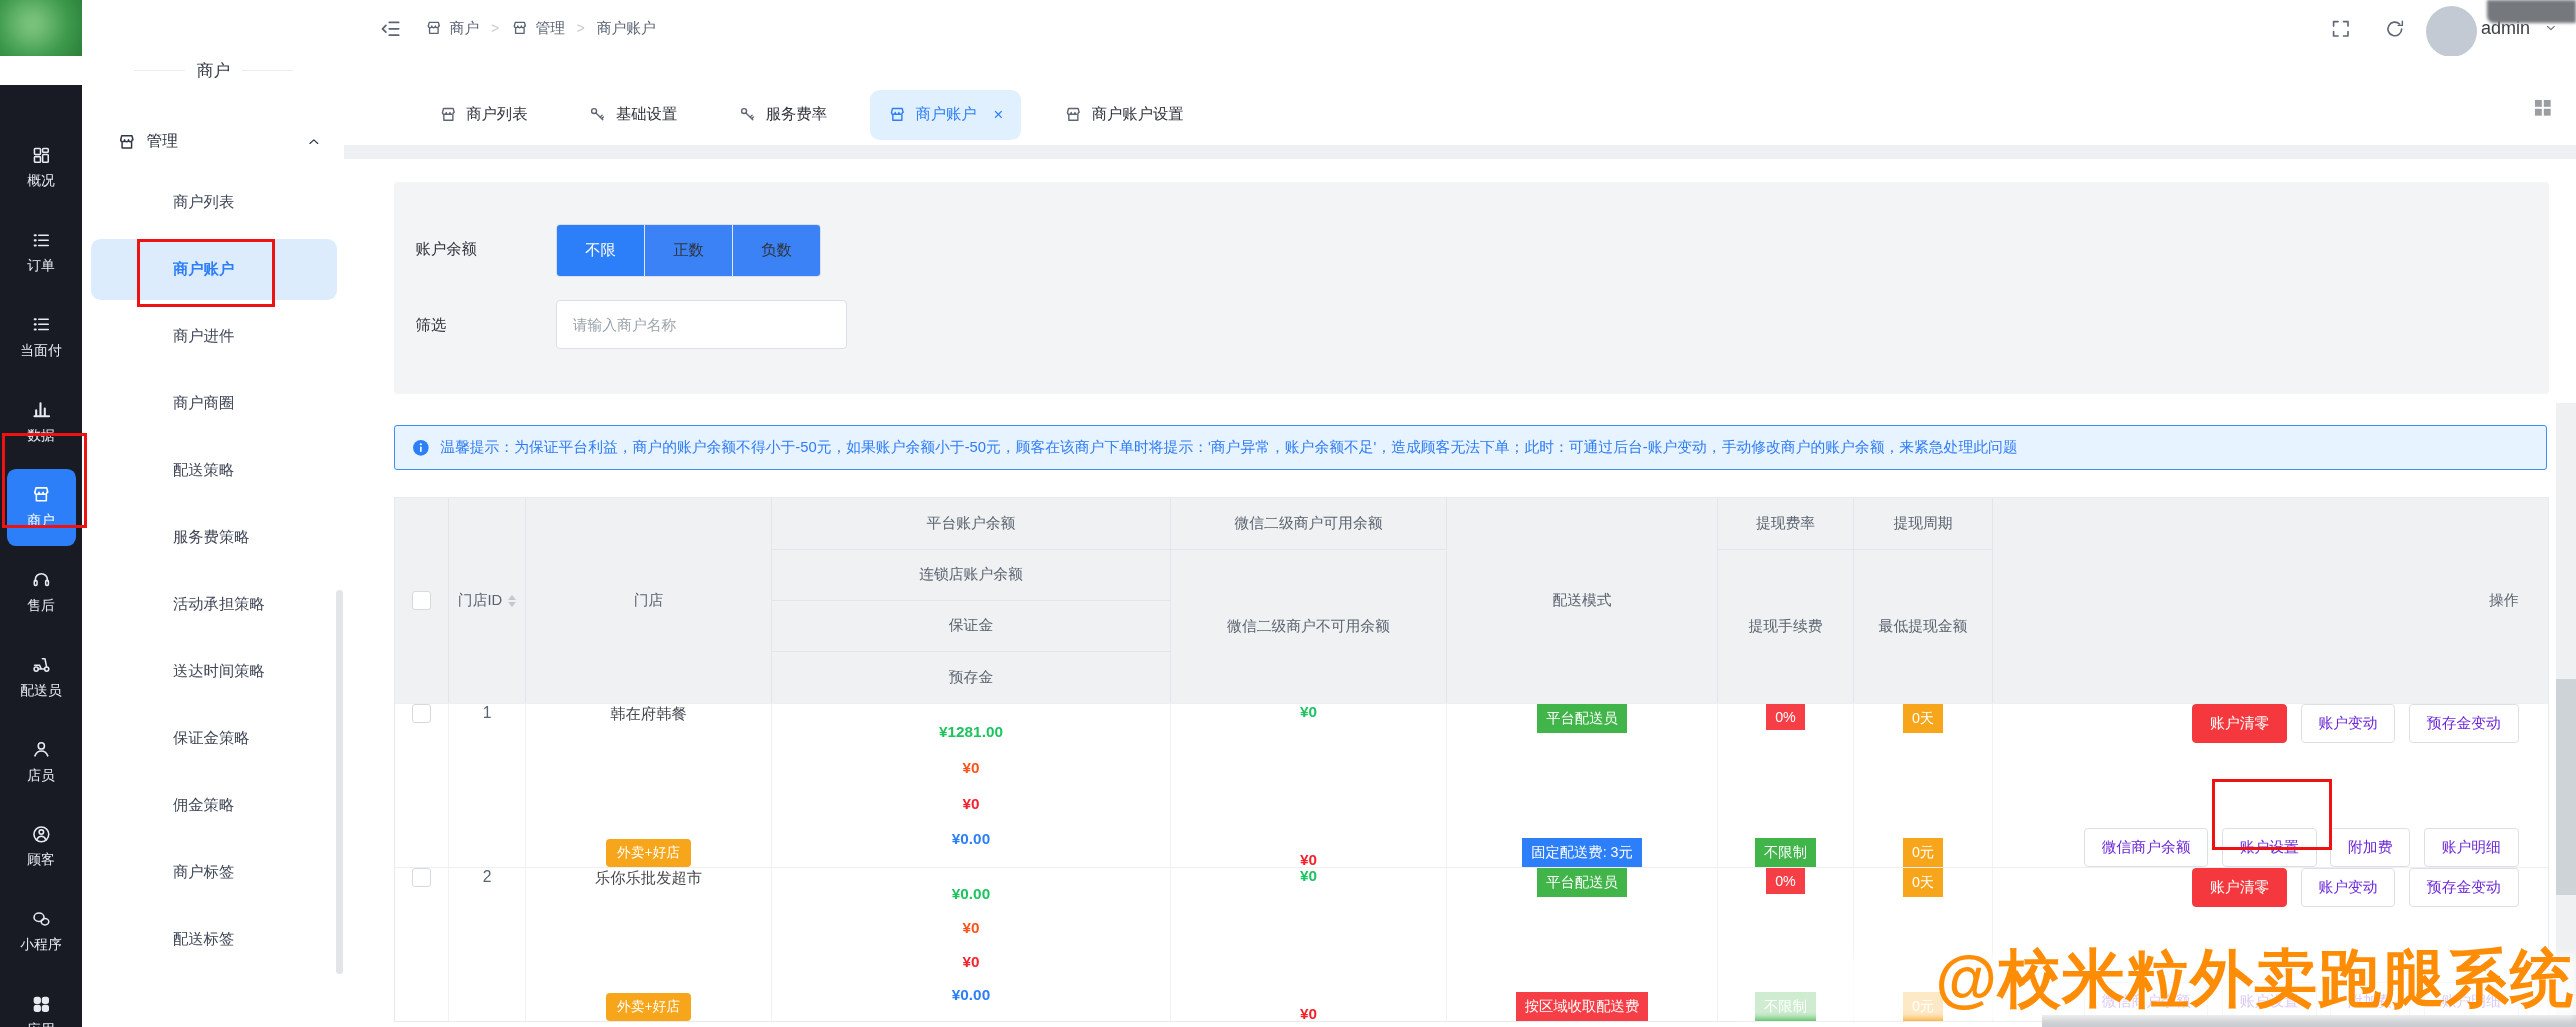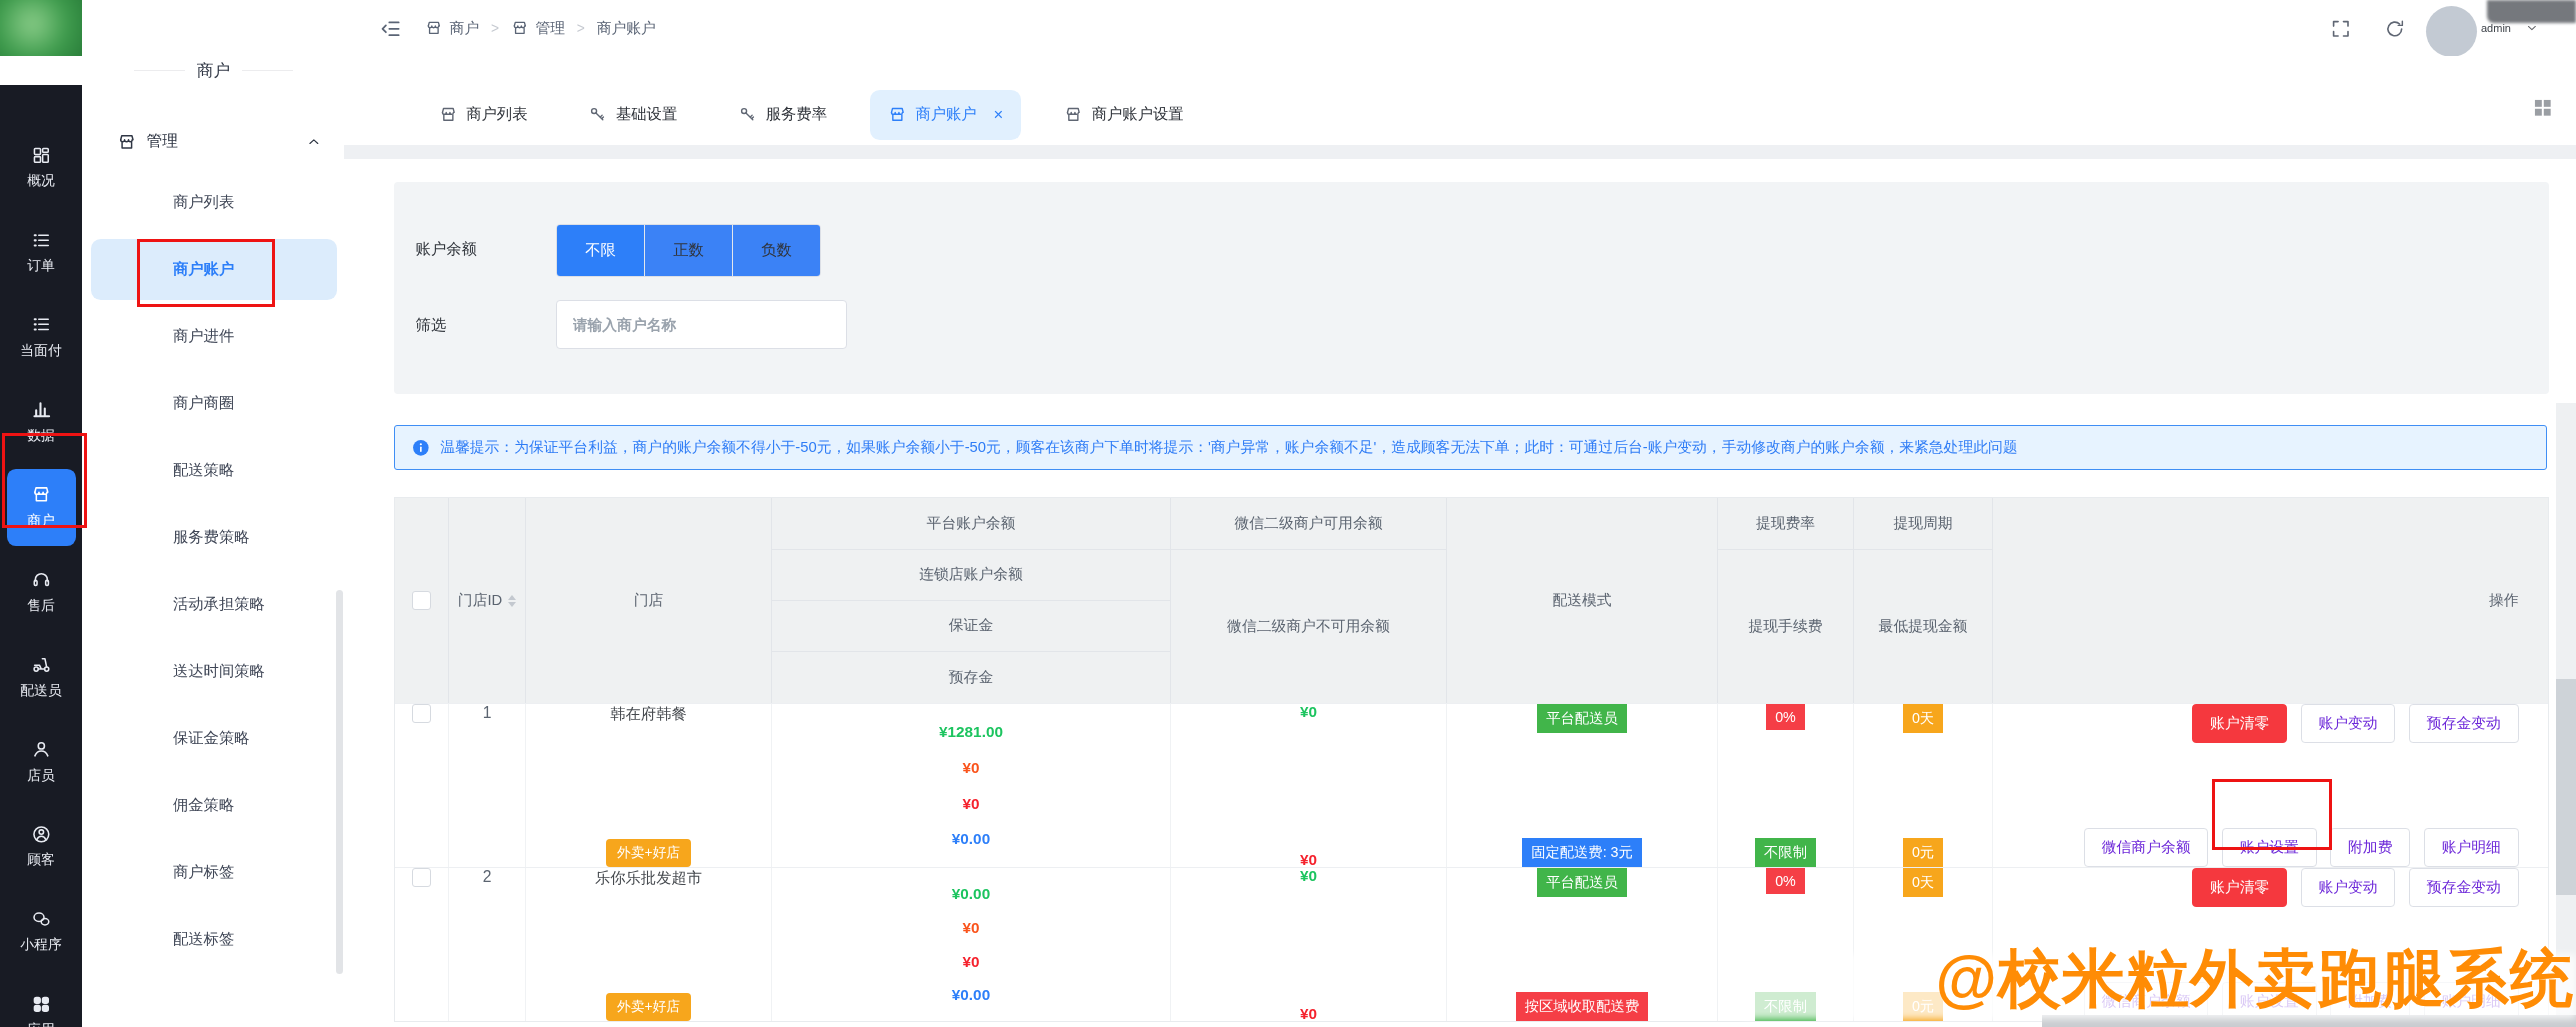--- a/index.html
+++ b/index.html
@@ -45,21 +45,21 @@
   
   .main-bg{left:344px;top:56px;width:2232px;height:971px;background:#fff;}
   .topbar{left:344px;top:0;width:2232px;height:56px;background:#fff;border-bottom:1px solid #f1f2f4;}
   .fold{position:absolute;left:35px;top:16.7px;width:23.6px;height:23.6px;color:#5a6475;cursor:pointer;}
   .breadcrumb{position:absolute;left:81px;top:0;height:56px;display:flex;align-items:center;font-size:14.8px;color:#5a6475;}
   .crumb{display:flex;align-items:center;gap:6.9px;cursor:pointer;white-space:nowrap;}
   .crumb svg{width:17.7px;height:17.7px;}
   .crumb-sep{margin:0 11.8px;color:#c6cad1;font-size:13.8px;}
   .tb-ico{position:absolute;top:17.7px;width:21.6px;height:21.6px;color:#5f6673;cursor:pointer;}
   .avatar{position:absolute;left:2082px;top:5.9px;width:51px;height:51px;border-radius:50%;background:#c3cad3;cursor:pointer;}
-  .admin-wrap{position:absolute;left:2137px;top:0;height:56px;display:flex;align-items:center;gap:14px;font-size:11px;color:#3a3f46;cursor:pointer;}
+  .admin-wrap{position:absolute;left:2137px;top:0;height:56px;display:flex;align-items:center;gap:14px;font-size:18px;color:#3a3f46;cursor:pointer;}
   .dark-blur{left:2487px;top:0;width:89px;height:22.6px;background:#75787d;border-radius:0 0 0 6.9px;filter:blur(1.5px);z-index:5;}
 
   
   .tabbar{left:344px;top:56px;width:2232px;height:89px;background:#fff;}
   #tabs{position:absolute;left:77px;bottom:4.9px;display:flex;align-items:flex-end;}
   .tab{display:flex;align-items:center;gap:8.9px;font-size:15.3px;color:#30343b;padding:14.8px 17.7px;margin-right:25.6px;
        border-radius:9.8px;cursor:pointer;white-space:nowrap;}
   .tab svg{width:18.7px;height:18.7px;color:#5f6673;}
   .tab.active{background:#e1f0fe;color:#2d7ff9;}
   .tab.active svg{color:#2d7ff9;}
@@ -69,21 +69,21 @@
 
   
   .filter-panel{left:394px;top:182px;width:2155px;height:212px;background:#f2f4f6;border-radius:3.9px;}
   .f-label{position:absolute;left:21.6px;font-size:15.3px;color:#30343b;}
   .seg{position:absolute;left:162px;top:42px;display:flex;border-radius:3.9px;overflow:hidden;border:1px solid #dcdfe6;background:#fff;}
   .seg .opt{width:87px;height:51px;display:flex;align-items:center;justify-content:center;font-size:15.3px;color:#30343b;
        cursor:pointer;border-left:1px solid #e4e7ec;background:#3b82f6;}
   .seg .opt:first-child{border-left:none;}
   .seg .opt.on{background:#2d7ff9;color:#fff;}
   .f-input{position:absolute;left:162px;top:118px;width:258px;height:47px;border:1px solid #dcdfe6;border-radius:3.9px;
-       background:#fff;font-size:14.8px;color:#333;padding:0 15.7px;outline:none;font-family:inherit;font-weight:bold;}
+       background:#fff;font-size:14.8px;color:#333;padding:0 15.7px;outline:none;font-family:inherit;}
   .f-input::placeholder{color:#9aa3ad;}
 
   
   .alert{left:394px;top:425px;width:2153px;height:45px;background:#e7f3ff;border:1px solid #3f8ef5;border-radius:3px;
       display:flex;align-items:center;padding-left:15.7px;box-sizing:border-box;gap:9.8px;}
   .alert svg{width:19.7px;height:19.7px;flex:none;}
   .alert .txt{font-size:14.8px;color:#2e7cf6;white-space:nowrap;overflow:hidden;}
 
   
   .table{left:394px;top:497px;width:2155px;background:#fff;border:1px solid #e8ebee;box-sizing:border-box;}

